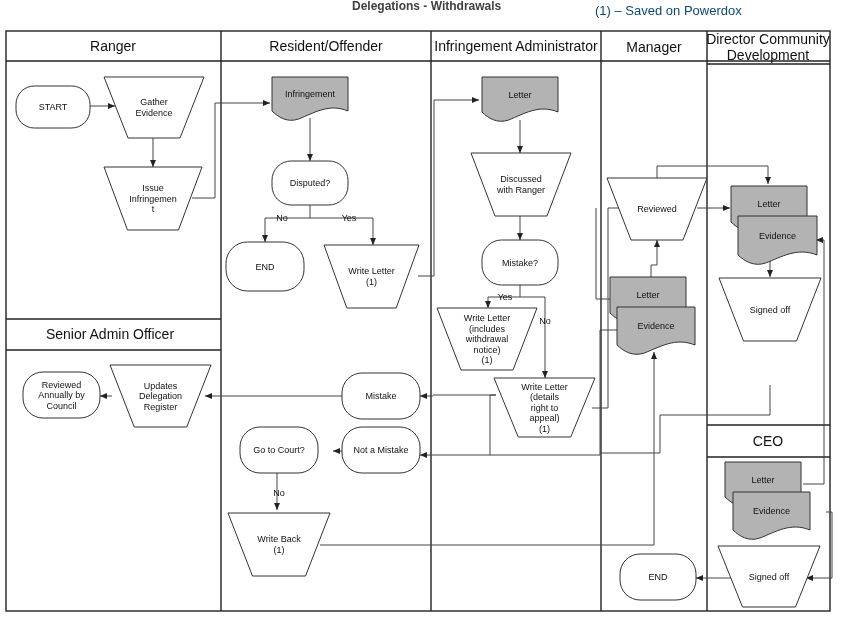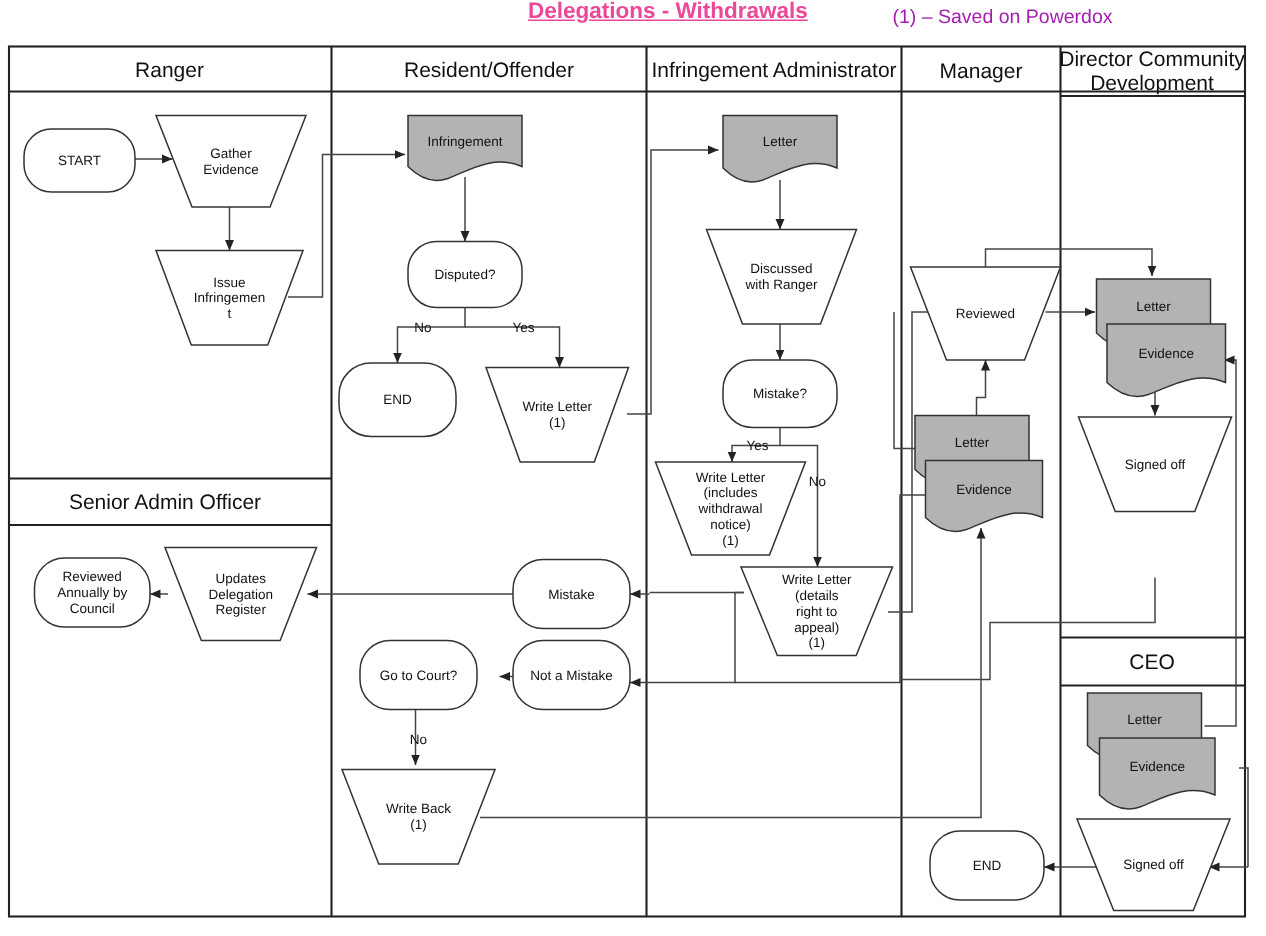--- a/index.html
+++ b/index.html
@@ -1,18 +1,18 @@
 <!DOCTYPE html>
 <html><head>
 <meta charset="utf-8">
 <style>
   html, body { margin:0; padding:0; background:#ffffff; }
   body { width:844px; height:624px; position:relative; overflow:hidden; font-family:"Liberation Sans", sans-serif; }
-  #title { position:absolute; left:352px; top:-1px; font-size:15px; font-weight:bold; text-decoration:underline; color:#ec4899; }
-  #note { position:absolute; left:595px; top:3px; font-size:13px; color:#a21caf; }
+  #title { position:absolute; left:352px; top:-1px; font-size:12px; font-weight:bold; color:#404040; }
+  #note { position:absolute; left:595px; top:3px; font-size:13px; color:#0c4a6e; }
   svg { position:absolute; left:0; top:0; }
   .lane-hdr { font-size:14px; fill:#111; text-anchor:middle; }
   .lbl { font-size:9px; fill:#111; text-anchor:middle; }
   .edge-lbl { font-size:9px; fill:#111; text-anchor:middle; }
 </style>
 </head>
 <body>
 
 <div id="title">Delegations - Withdrawals</div>
 <div id="note">(1) – Saved on Powerdox</div>

